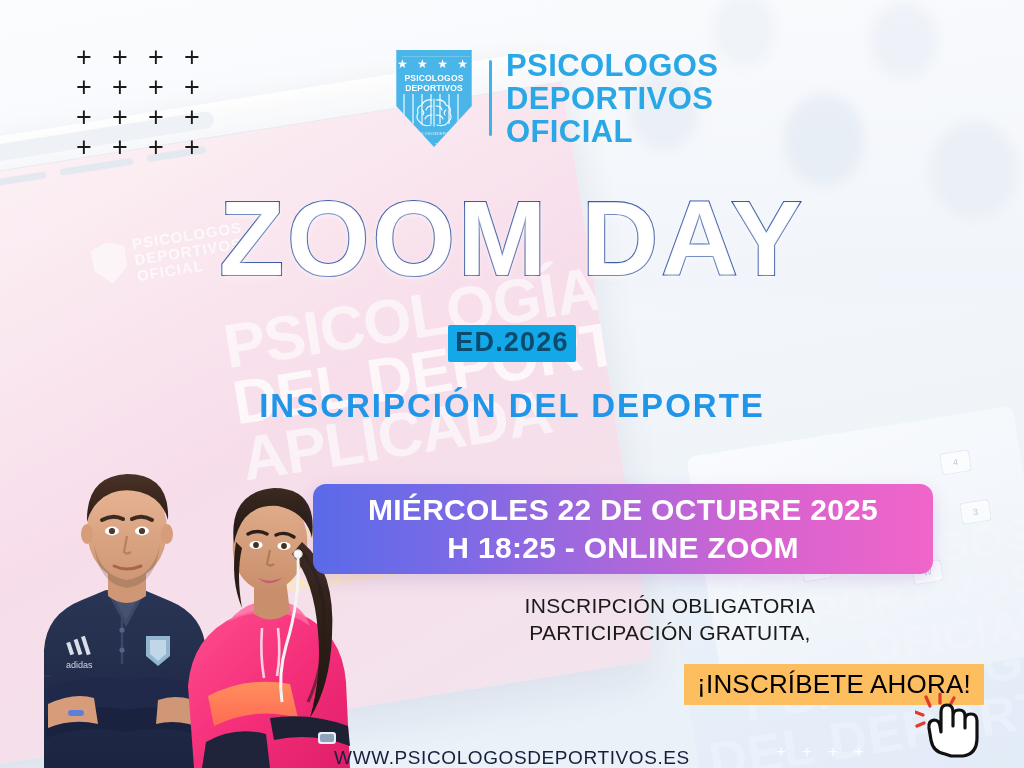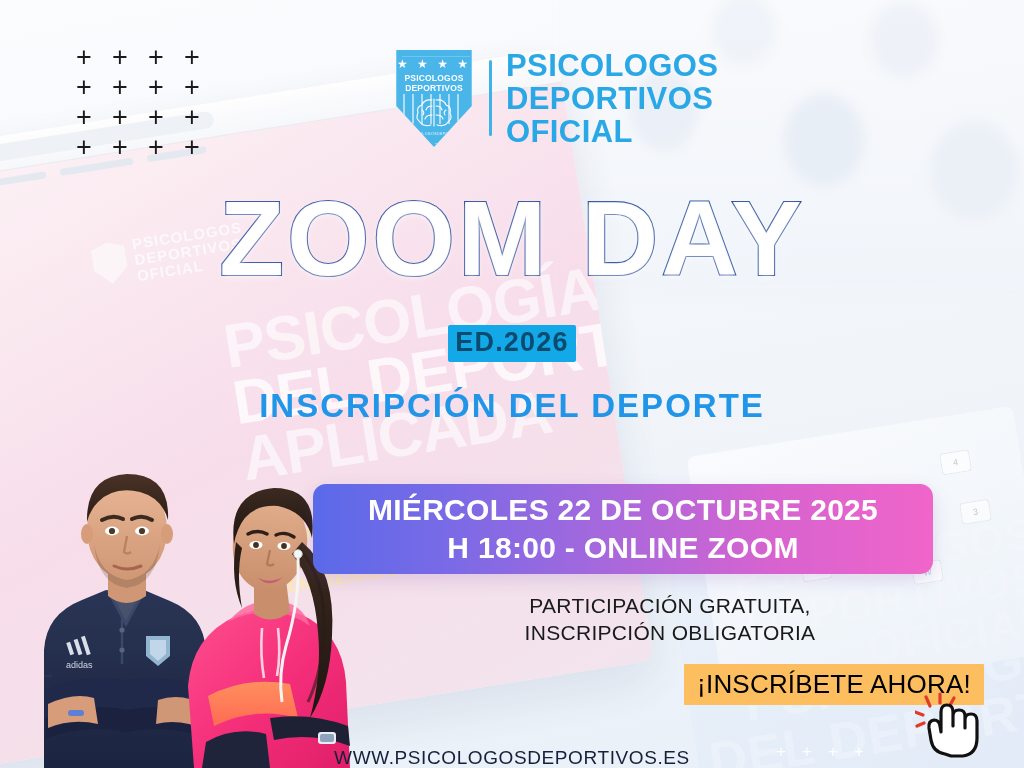--- a/index.html
+++ b/index.html
@@ -495,26 +495,26 @@
   <div id="subtitle-row">
     <span id="ed-badge">ED.2026</span>
   </div>
 
   <div id="blue-heading">
     <div>INSCRIPCIÓN DEL DEPORTE</div>
   </div>
 
   <div id="date-banner">
     <div>MIÉRCOLES 22 DE OCTUBRE 2025</div>
-    <div>H 18:00 - ONLINE ZOOM</div>
+    <div>H 18:25 - ONLINE ZOOM</div>
   </div>
 
   <div id="note">
+    <div>INSCRIPCIÓN OBLIGATORIA</div>
     <div>PARTICIPACIÓN GRATUITA,</div>
-    <div>INSCRIPCIÓN OBLIGATORIA</div>
   </div>
 
   <div id="cta">¡INSCRÍBETE AHORA!</div>
 
   <svg id="hand-cursor" viewBox="0 0 70 66">
     <g stroke="#e03b2c" stroke-width="3.2" stroke-linecap="round">
       <path d="M15 14 L11 5"></path>
       <path d="M25 11 L25 2"></path>
       <path d="M34 15 L39 6"></path>
       <path d="M8 23 L0 20"></path>

